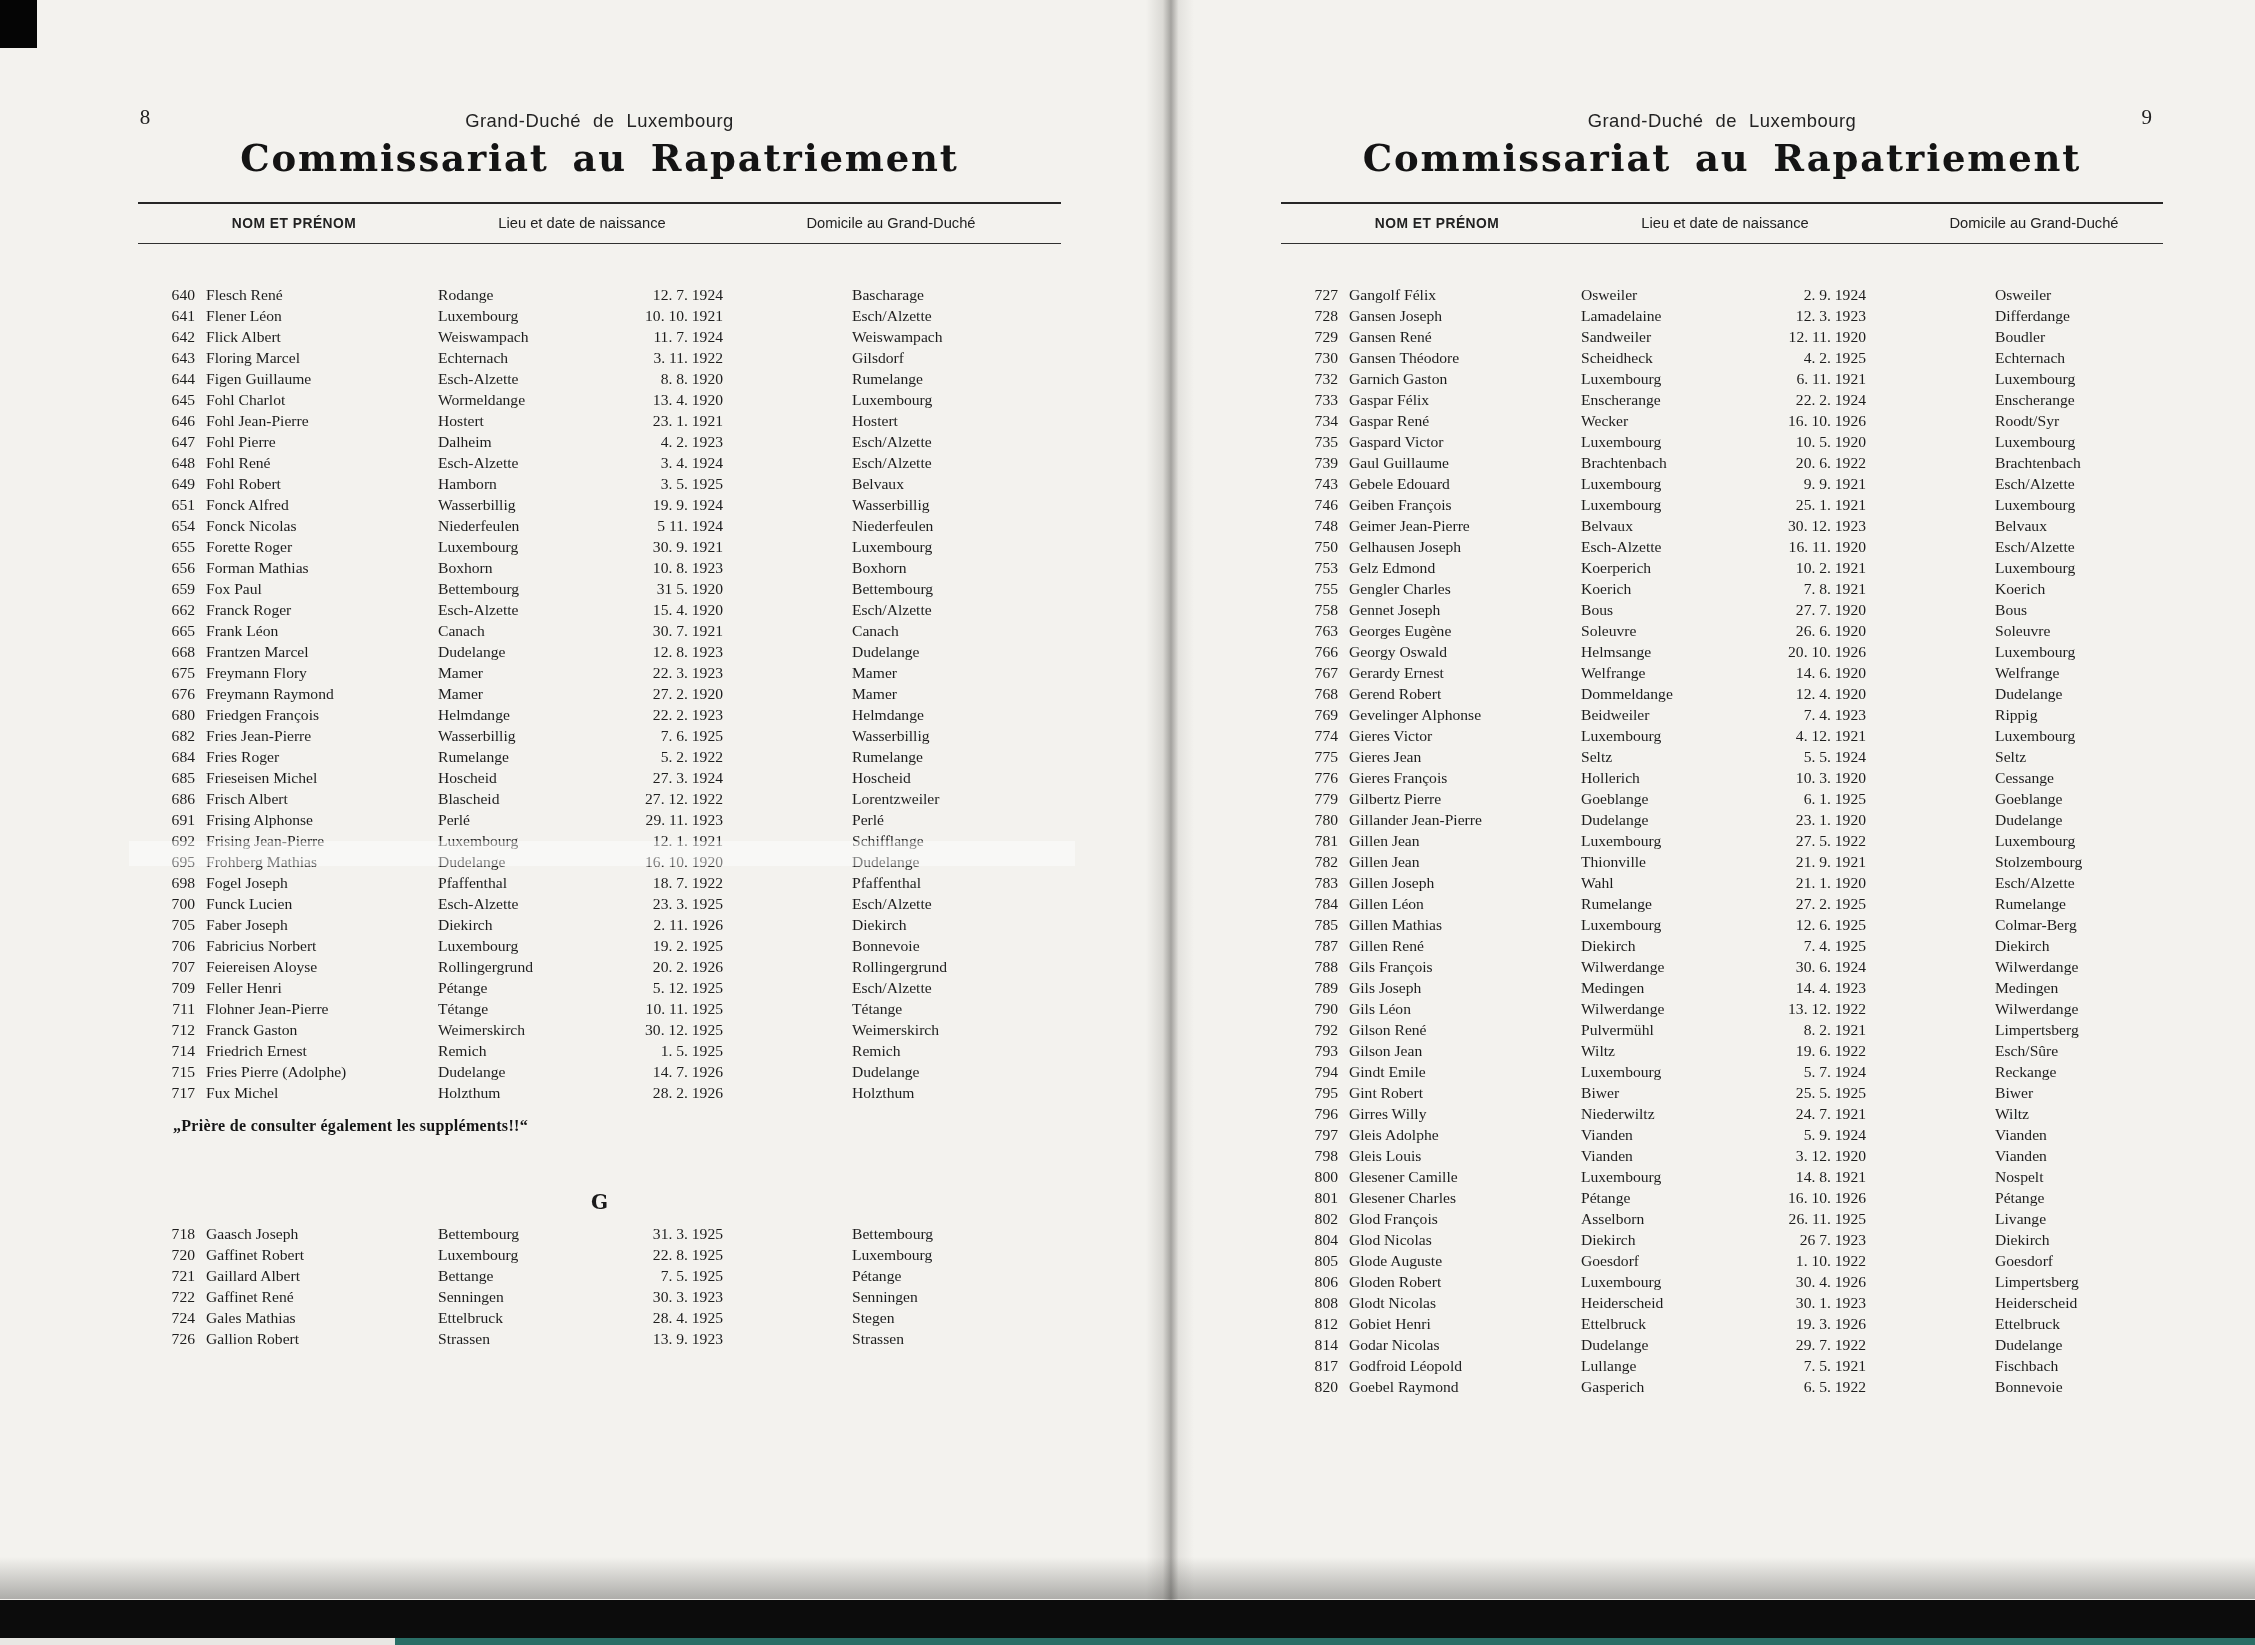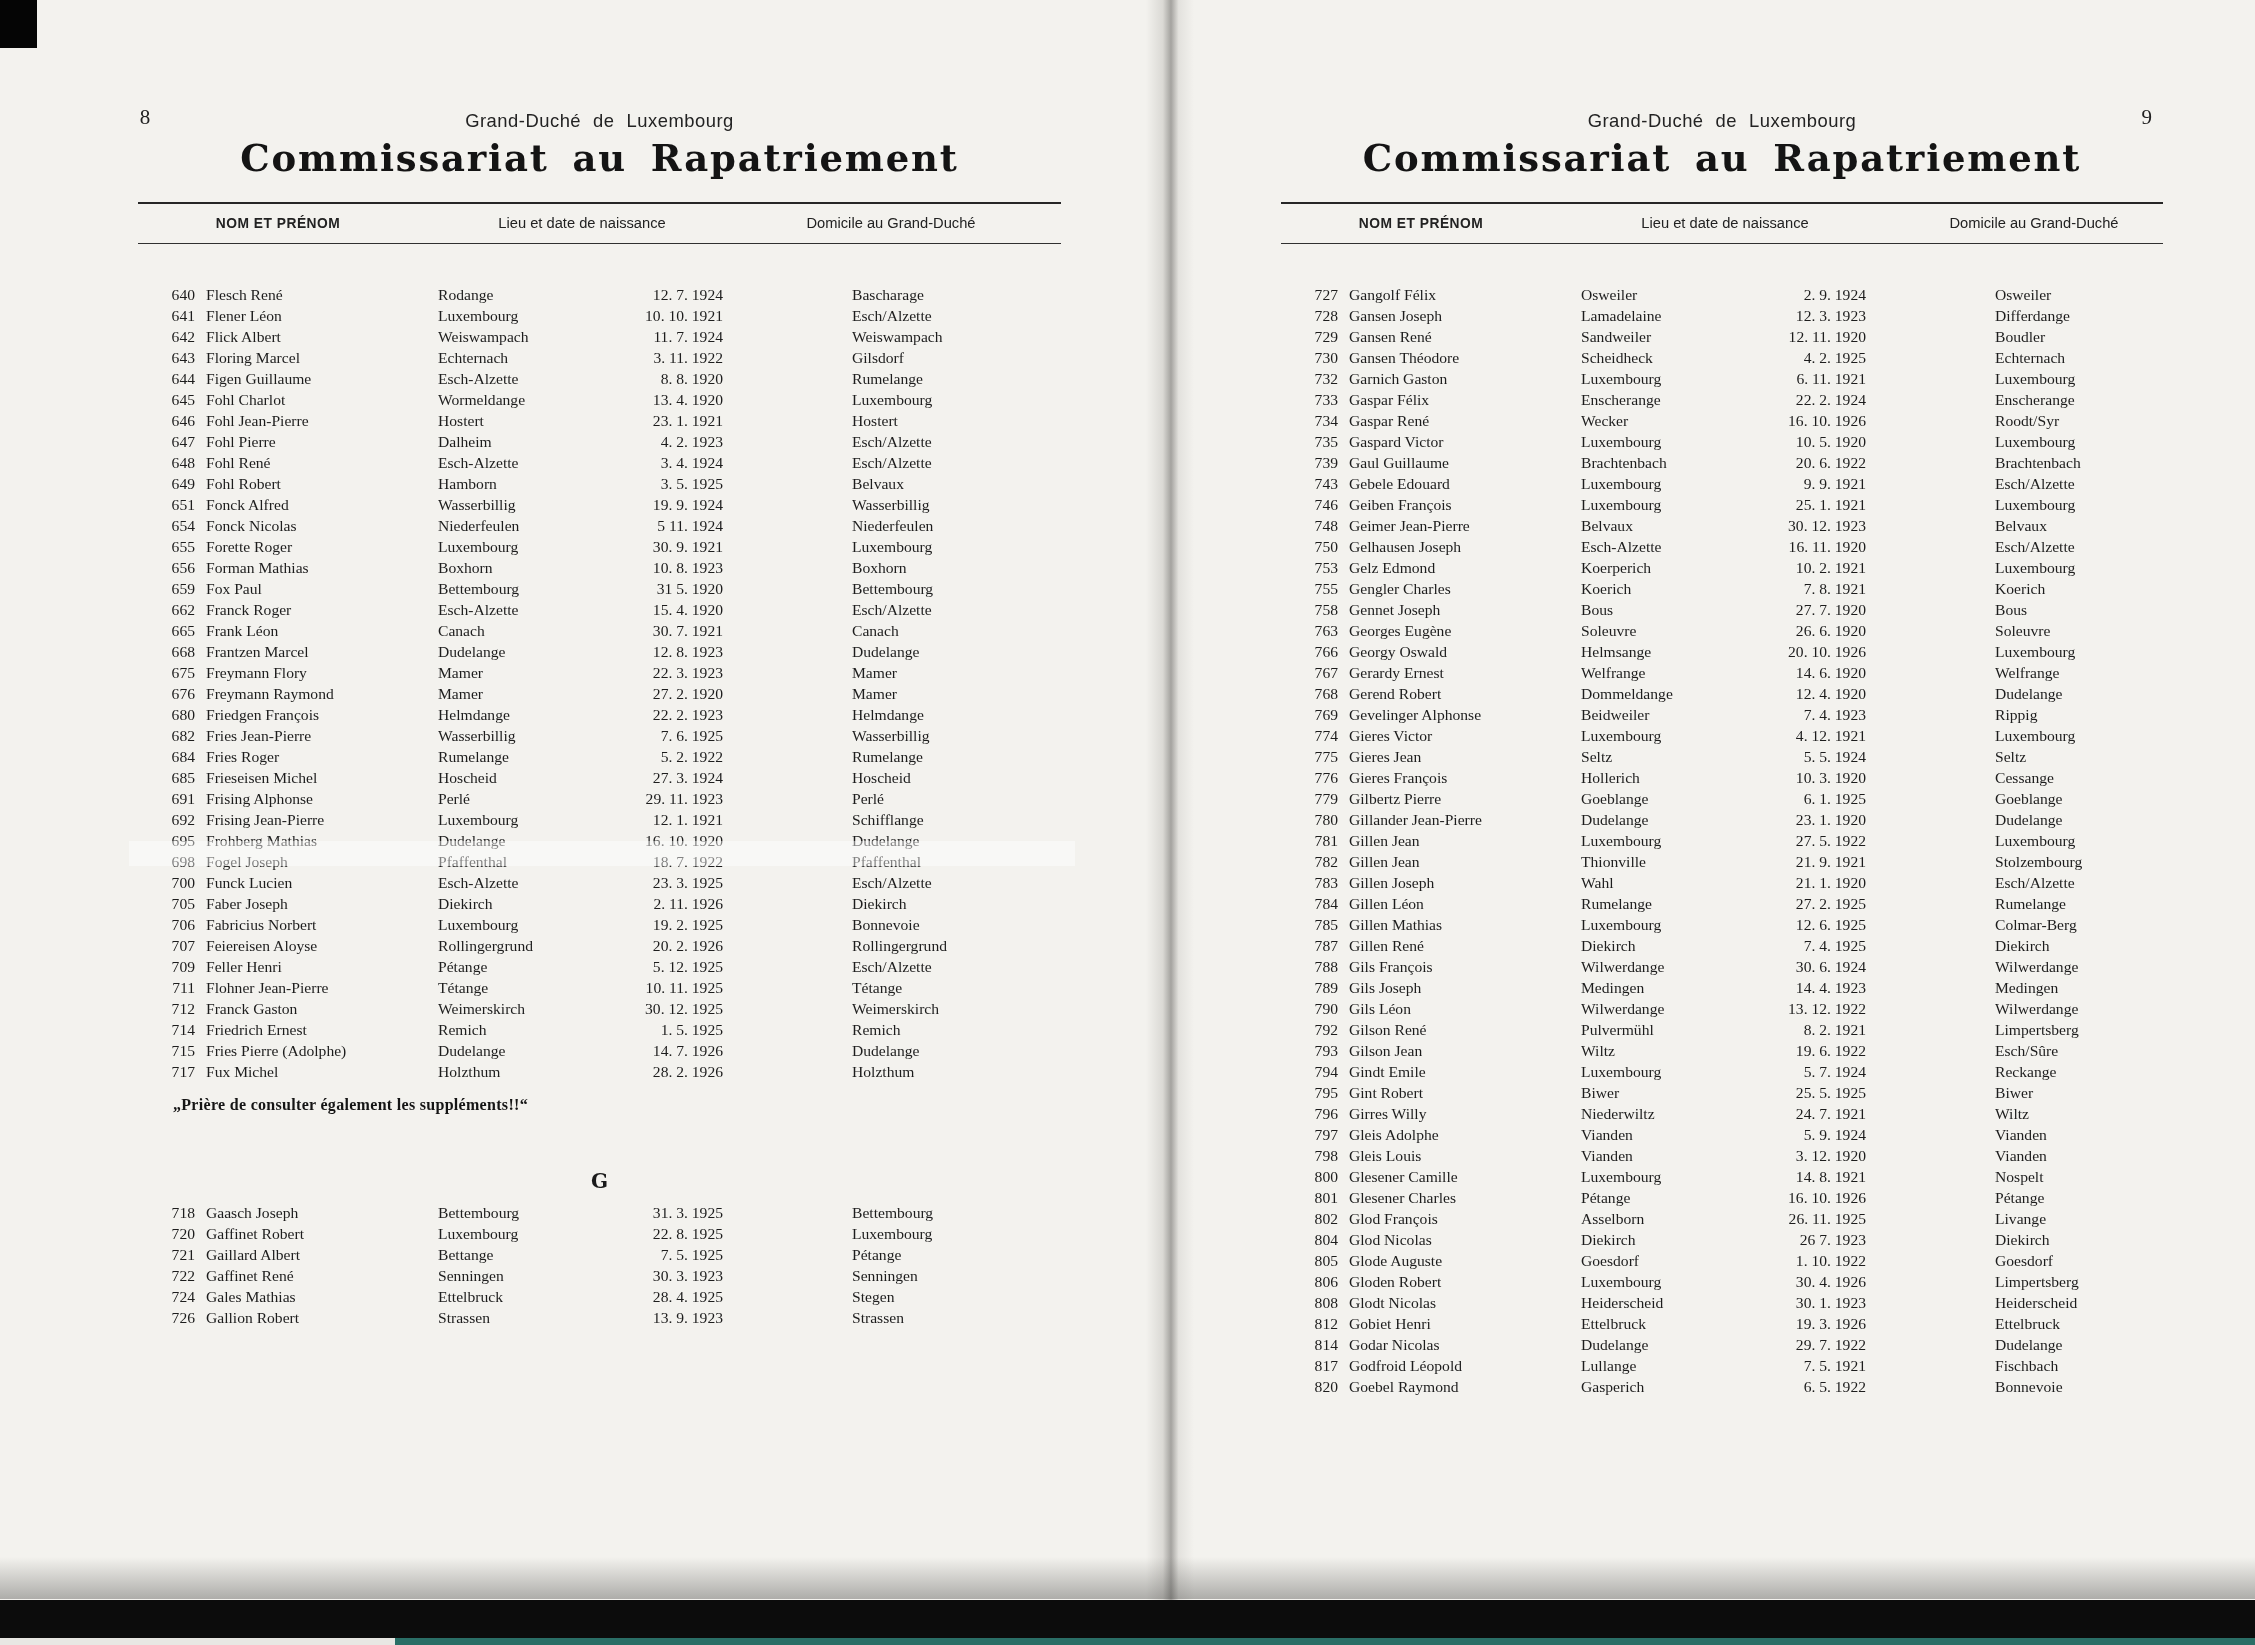--- a/index.html
+++ b/index.html
@@ -40,21 +40,21 @@
     text-align:center;font-family:"DejaVu Serif", serif;font-weight:bold;
     font-size:37px;letter-spacing:1.8px;word-spacing:9.2px;color:#141414;
     margin-top:5.5px;line-height:40px;
   }
   .thead{
     position:relative;margin-top:24px;height:39px;
     border-top:2.8px solid #262626;border-bottom:1.8px solid #303030;
     font-family:"Liberation Sans", sans-serif;font-size:14.7px;color:#222;
   }
   .thead .col{position:absolute;top:0;line-height:39px;transform:translateX(-50%);white-space:nowrap;}
-  .col-name{left:140px;font-weight:bold;letter-spacing:0.5px;font-size:13.8px;}
+  .col-name{left:156px;font-weight:bold;letter-spacing:0.5px;font-size:13.8px;}
   .col-birth{left:444px;}
   .col-dom{left:753px;}
 
   .rows{margin-top:40px;}
   .rows.section{margin-top:9.2px;}
   .row{display:flex;height:21px;line-height:21px;font-size:15.6px;white-space:nowrap;}
   .c-num{width:57px;text-align:right;flex:none;}
   .c-name{margin-left:11px;width:232px;flex:none;overflow:visible;}
   .c-place{width:159px;flex:none;}
   .c-date{width:126px;text-align:right;flex:none;font-variant-numeric:tabular-nums;}
@@ -272,20 +272,27 @@
   </div>
 
   <div class="row">
     <span class="c-num">685</span>
     <span class="c-name">Frieseisen Michel</span>
     <span class="c-place">Hoscheid</span>
     <span class="c-date">27. 3. 1924</span>
     <span class="c-dom">Hoscheid</span>
   </div>
 
+  <div class="row">
+    <span class="c-num">686</span>
+    <span class="c-name">Frisch Albert</span>
+    <span class="c-place">Blascheid</span>
+    <span class="c-date">27. 12. 1922</span>
+    <span class="c-dom">Lorentzweiler</span>
+  </div>
 
 
   <div class="row">
     <span class="c-num">691</span>
     <span class="c-name">Frising Alphonse</span>
     <span class="c-place">Perlé</span>
     <span class="c-date">29. 11. 1923</span>
     <span class="c-dom">Perlé</span>
   </div>
 

